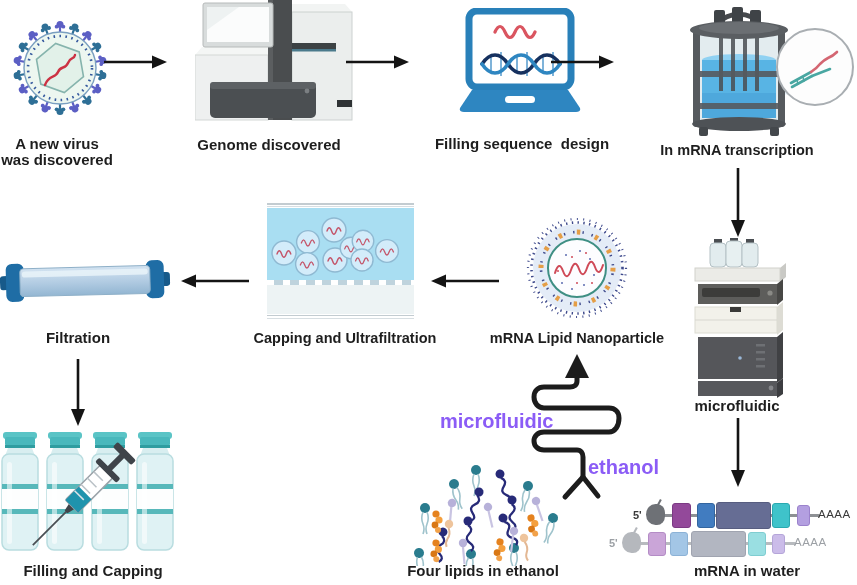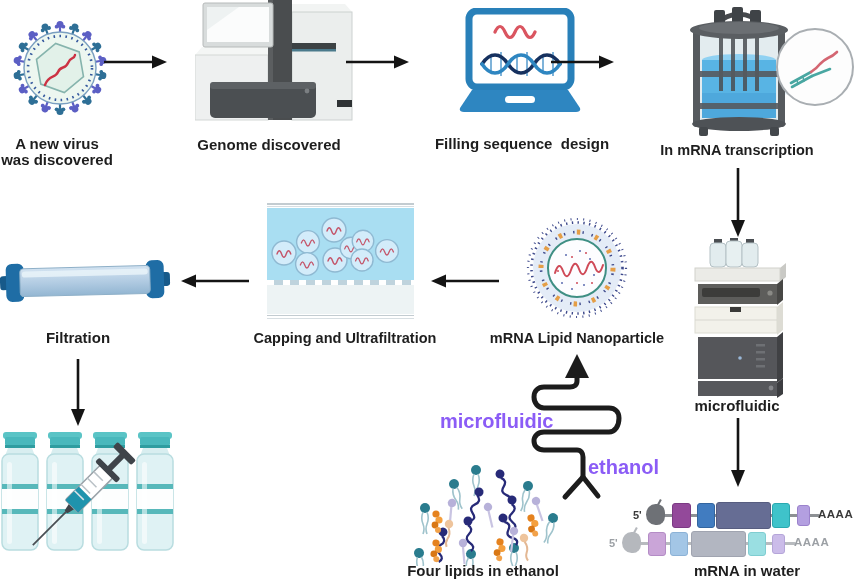--- a/index.html
+++ b/index.html
@@ -18,21 +18,21 @@
       repeating-linear-gradient(90deg,#ffffff 0 7px,#bfd3dd 7px 16px);}
   .cell .lower{height:29px;background:#edf3f4;}
   
   .mrnaRow{position:absolute;height:30px;}
   .mline{position:absolute;height:2.5px;border-radius:2px;}
   .mbox{position:absolute;border-radius:3px;}
   .cap{position:absolute;width:19px;height:21px;border-radius:50% 42% 42% 50%;}
   .cap:after{content:"";position:absolute;left:12px;top:-5px;width:2px;height:8px;
              background:inherit;transform:rotate(28deg);}
   .fp{position:absolute;font-size:11px;font-weight:700;}
-  .polya{position:absolute;font-size:11.5px;font-weight:700;letter-spacing:.5px;}
+  .polya{position:absolute;font-size:11.5px;font-weight:400;letter-spacing:.5px;}
 </style>
 </head>
 <body>
 
 <div id="canvas">
 
   <svg class="abs" style="left:2px;top:10px" width="116" height="116" viewBox="0 0 116 116">
     <defs>
       <g id="spkP" stroke="#5c5fc4" fill="#5c5fc4">
         <line x1="58" y1="24" x2="58" y2="17.5" stroke-width="2.2"></line>
@@ -395,16 +395,17 @@
   <div class="lbl" style="left:57px;top:136px"><span>A new virus</span><br><span>was discovered</span></div>
   <div class="lbl" style="left:269px;top:137px">Genome discovered</div>
   <div class="lbl" style="left:522px;top:136px">Filling sequence  design</div>
   <div class="lbl small" style="left:737px;top:142px">In mRNA transcription</div>
   <div class="lbl" style="left:737px;top:398px">microfluidic</div>
   <div class="lbl" style="left:747px;top:563px">mRNA in water</div>
   <div class="lbl" style="left:483px;top:563px">Four lipids in ethanol</div>
   <div class="lbl small" style="left:577px;top:330px">mRNA Lipid Nanoparticle</div>
   <div class="lbl small" style="left:345px;top:330px">Capping and Ultrafiltration</div>
   <div class="lbl" style="left:78px;top:330px">Filtration</div>
+  <div class="lbl" style="left:93px;top:563px">Filling and Capping</div>
   <div class="flow-lbl" style="left:440px;top:410px;width:88px;text-align:right">microfluidic</div>
   <div class="flow-lbl" style="left:588px;top:456px">ethanol</div>
 
 </div>
 
 </body></html>

